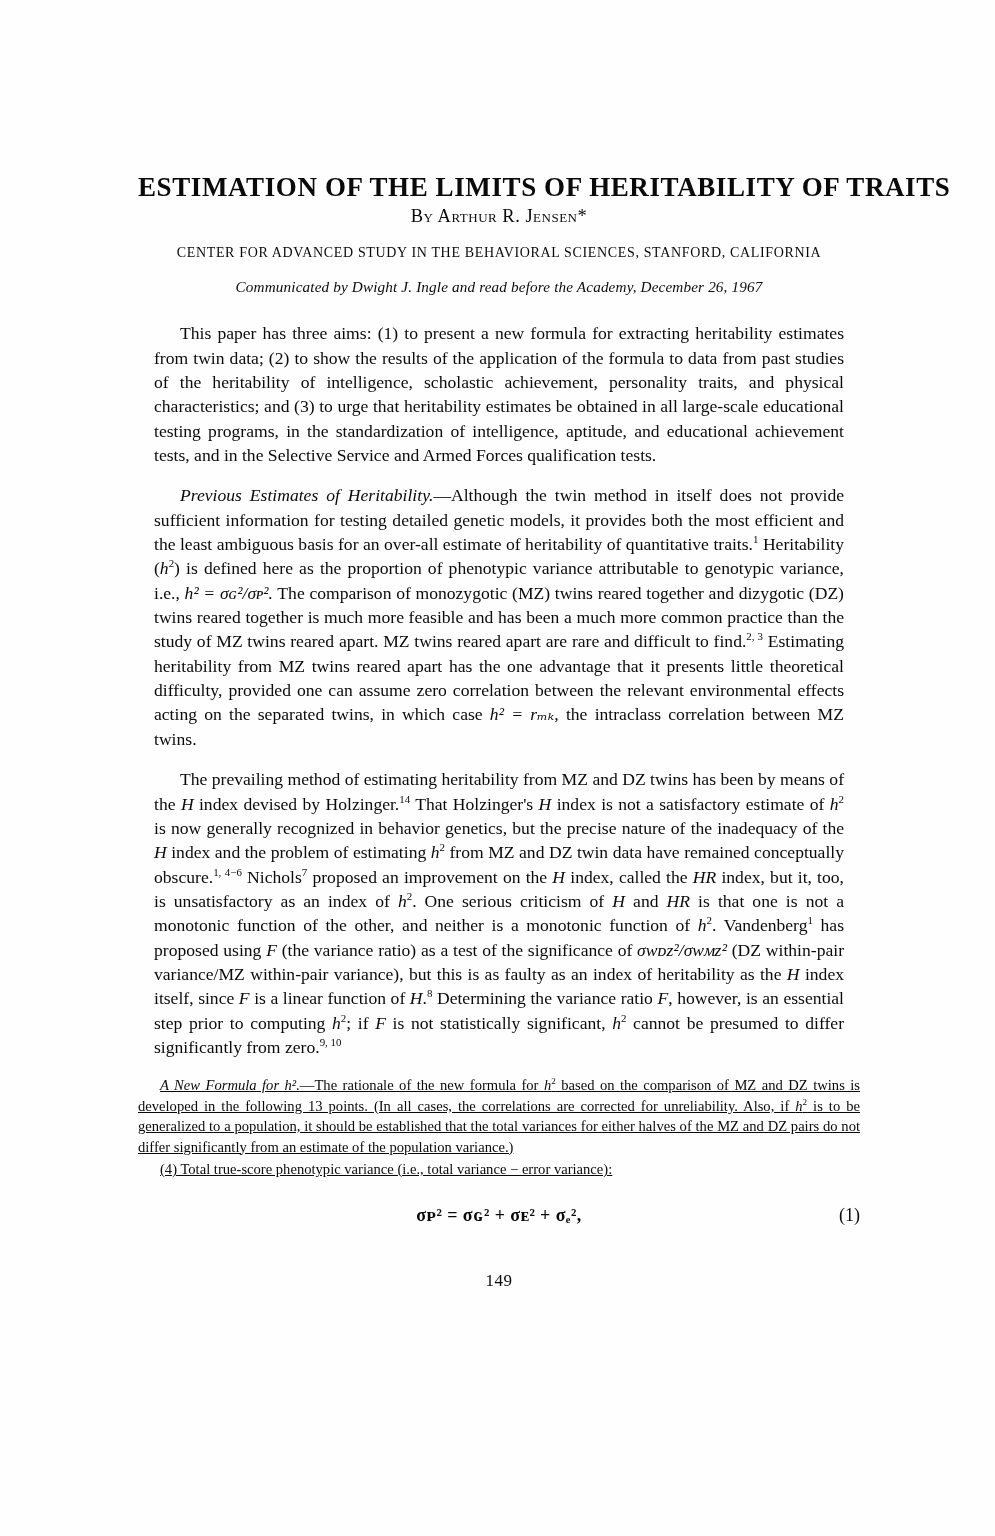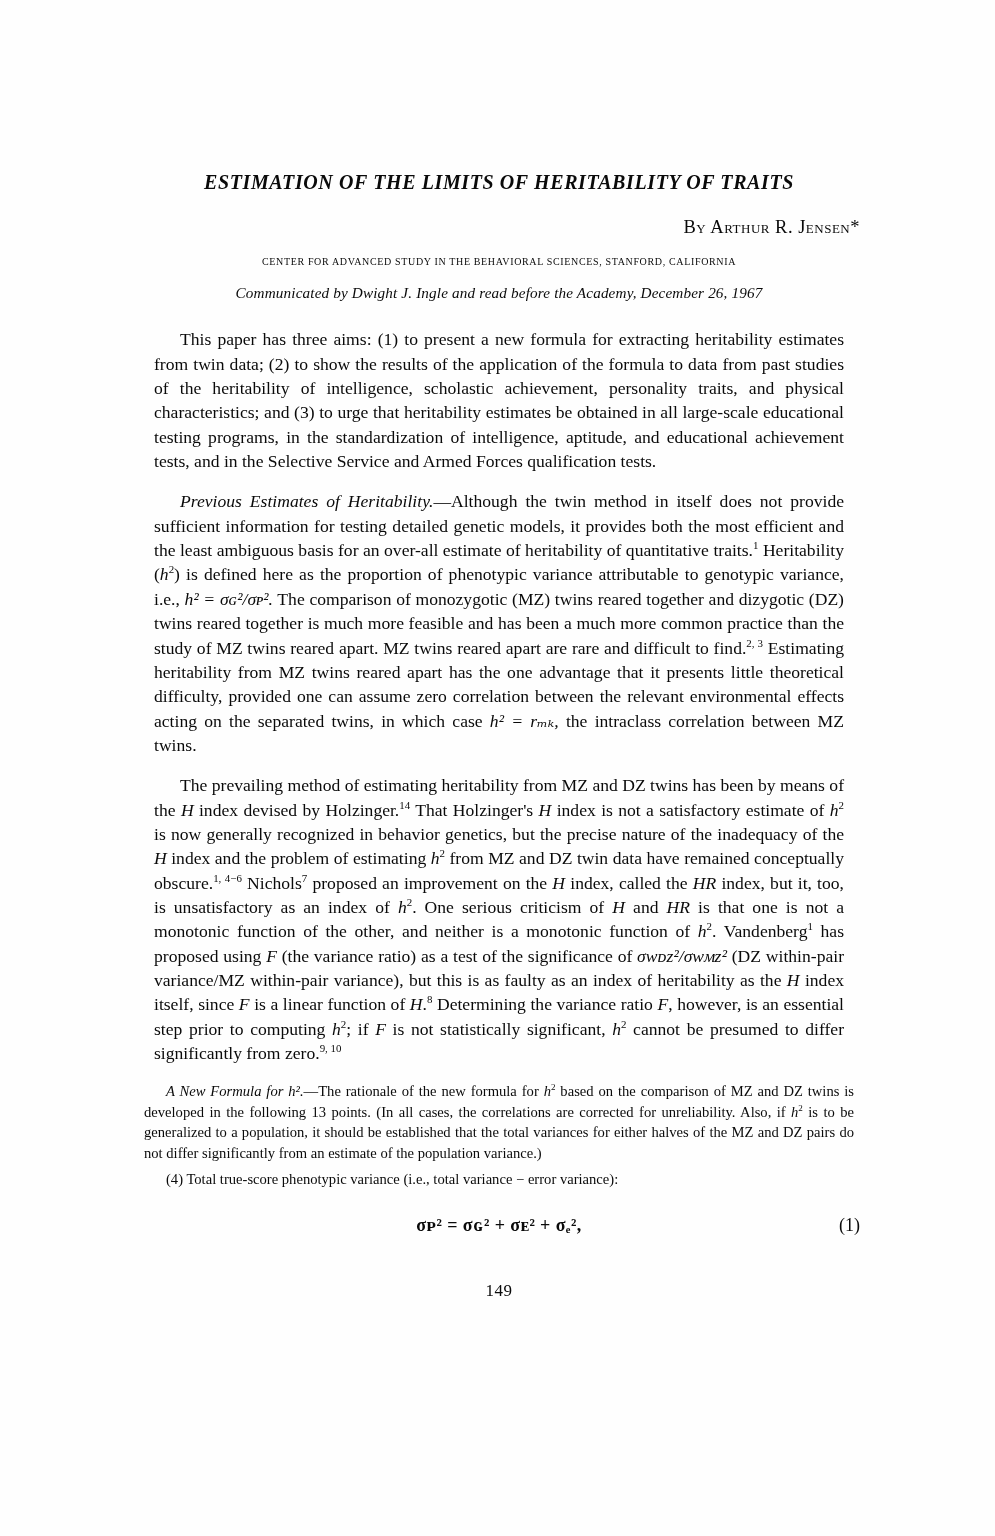--- a/index.html
+++ b/index.html
@@ -24,40 +24,38 @@
   }
   #content {
     position: absolute;
     left: 138px;
     top: 168px;
     width: 722px;
   }
 
   
   .title {
-    font-style: italic;
-    font-size: 20px;
+    font-size: 27px;
     letter-spacing: 0.6px;
-    text-align: center;
+    text-align: left;
     line-height: 1.42;
     margin: 0 0 0 0;
     white-space: nowrap;
   }
   .title .tline { display: block; }
 
   .byline {
-    text-align: right;
+    text-align: center;
     font-size: 18.5px;
     font-variant: small-caps;
     letter-spacing: 0.5px;
-    margin-top: 21px;
   }
   .affiliation {
     text-align: center;
-    font-size: 10px;
+    font-size: 14px;
     font-variant: small-caps;
     letter-spacing: 0.65px;
     margin-top: 18px;
   }
   .communicated {
     text-align: center;
     font-style: italic;
     font-size: 15.2px;
     letter-spacing: 0.15px;
     margin-top: 17px;
@@ -78,22 +76,23 @@
   }
   .body-text p.p-first { text-indent: 26px; }
 
   .small-block {
     margin-top: 14px;
     font-size: 14.6px;
     line-height: 1.40;
     text-align: justify;
   }
   .small-block p {
-    margin: 6px;
+    margin: 0;
     text-indent: 22px;
+    text-decoration: underline;
   }
   .small-block p.item { text-indent: 22px; margin-top: 2px; }
 
   i, .it { font-style: italic; }
   .mathvar { font-style: italic; }
   sup {
     font-size: 0.62em;
     vertical-align: super;
     line-height: 0;
   }

